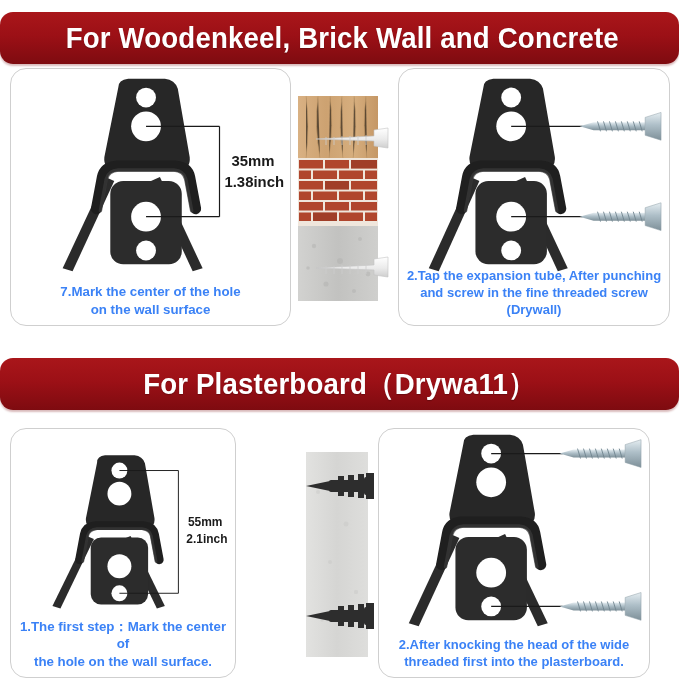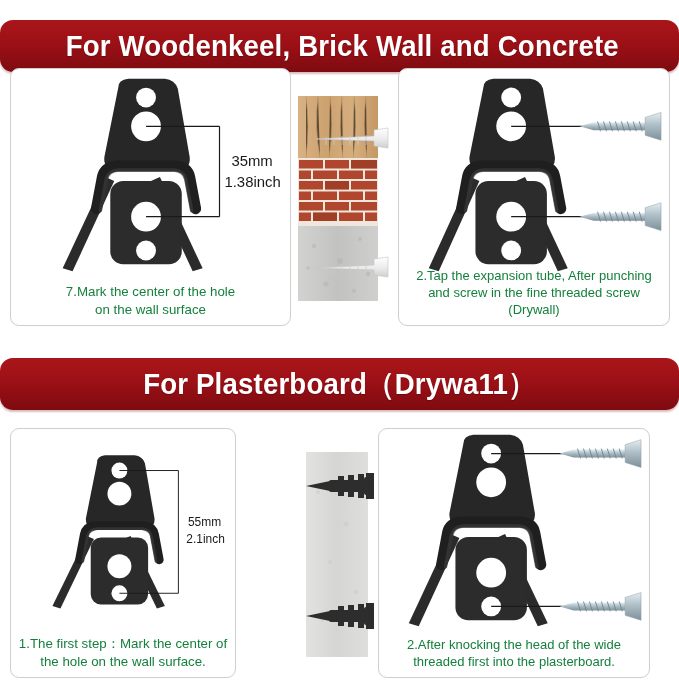--- a/index.html
+++ b/index.html
@@ -29,21 +29,21 @@
     left: 0;
     width: 679px;
     height: 52px;
     box-sizing: border-box;
     background: linear-gradient(180deg, #a9161a 0%, #9c1016 45%, #7e0b10 100%);
     border-radius: 13px;
     display: flex;
     align-items: center;
     box-shadow: 0 2px 2px rgba(120, 10, 15, 0.28);
   }
-  .banner-1 { top: 20px; }
+  .banner-1 { top: 12px; }
   .banner-2 { top: 358px; border-radius: 13px; }
 
   .banner-text {
     width: 100%;
     text-align: center;
     color: #ffffff;
     font-family: "Liberation Sans Narrow", "Liberation Sans", sans-serif;
     font-weight: bold;
     font-size: 30px;
     letter-spacing: 0.2px;
@@ -52,21 +52,22 @@
     white-space: nowrap;
   }
   .banner-1 .banner-text { padding-left: 6px; }
 
   
   .panel {
     position: absolute;
     box-sizing: border-box;
     background: #ffffff;
     border: 1px solid #cfcfcf;
-    border-radius: 9px;
+    border-radius: 16px;
+    font-weight: bold;
   }
   .panel-tl { left: 10px;  top: 68px;  width: 281px; height: 258px; }
   .panel-tr { left: 398px; top: 68px;  width: 272px; height: 258px; }
   .panel-bl { left: 10px;  top: 428px; width: 226px; height: 250px; }
   .panel-br { left: 378px; top: 428px; width: 272px; height: 250px; }
 
   .panel-art {
     position: absolute;
     left: 0;
     top: 0;
@@ -74,21 +75,21 @@
   }
 
   .caption {
     position: absolute;
     left: 6px;
     right: 6px;
     bottom: 7px;
     text-align: center;
     font-size: 13.3px;
     line-height: 17.5px;
-    color: #15803d;
+    color: #3b82f6;
     font-family: "Liberation Sans", "DejaVu Sans", sans-serif;
   }
   .caption-3 { font-size: 13px; line-height: 17px; }
 
   
   .strip {
     position: absolute;
   }
   .strip-top { left: 296px; top: 96px; width: 100px; height: 205px; }
   .strip-bot { left: 300px; top: 452px; width: 92px; height: 205px; }

